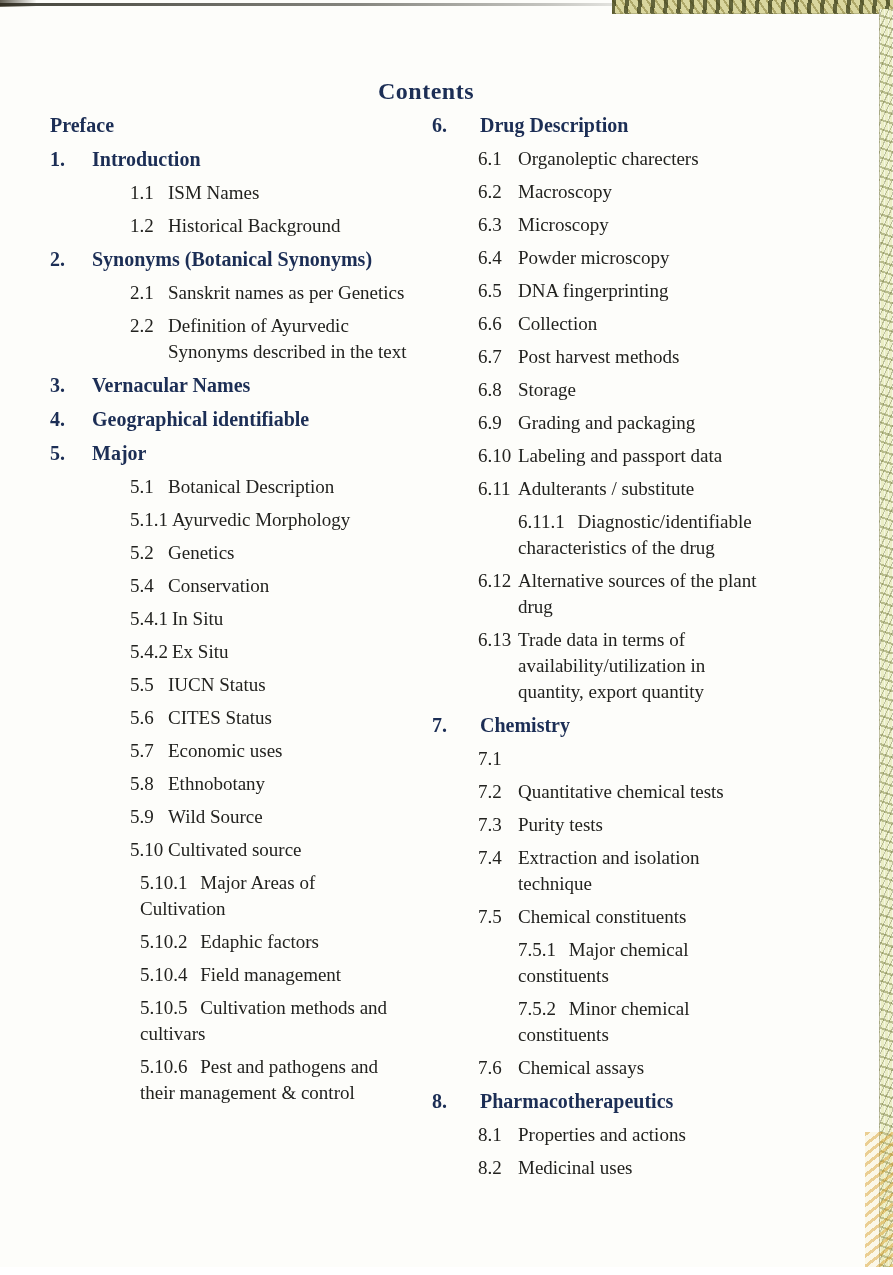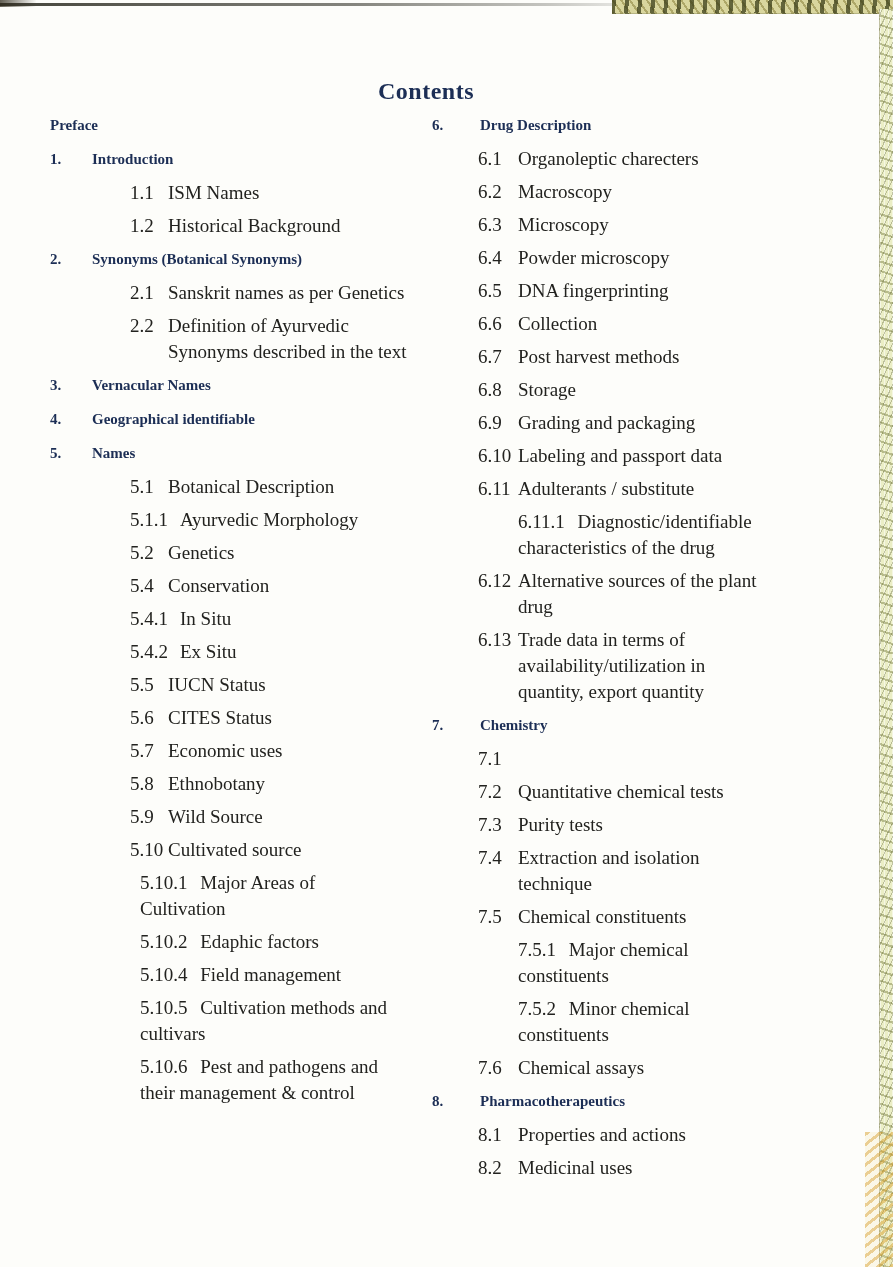--- a/index.html
+++ b/index.html
@@ -57,31 +57,31 @@
   .col{font-size:19px;line-height:26px;}
   .col-left{width:382px;}
   .col-right{width:448px;}
   .entry{display:flex;align-items:flex-start;margin-bottom:7px;}
   .entry .num{flex:0 0 auto;}
   .entry .num:empty{display:none;}
   .entry .label{white-space:pre-line;}
   
   .entry.section{
     font-weight:bold;color:var(--heading,#1c2e55);
-    font-size:15px;margin-bottom:8px;
+    font-size:20px;margin-bottom:8px;
   }
   .col-left .entry.section .num{width:42px;}
   .col-right .entry.section .num{width:48px;}
   
   .col-left .entry.sub{padding-left:80px;}
   .col-left .entry.sub .num{width:38px;}
   .col-right .entry.sub{padding-left:46px;}
   .col-right .entry.sub .num{width:40px;}
   
-  .entry.subtight{padding-left:80px;gap:8px;}
+  .entry.subtight{padding-left:80px;}
   .entry.subtight .num{margin-right:4px;}
   
   .entry.subsub{display:block;}
   .col-left .entry.subsub{padding-left:90px;}
   .col-right .entry.subsub{padding-left:86px;}
   .entry.subsub .num{display:inline;margin-right:8px;}
   .entry.subsub .label{display:inline;}
 </style>
 </head>
 <body>
@@ -129,21 +129,21 @@
         <div class="entry section">
     <span class="num">3.</span>
     <span class="label">Vernacular Names</span>
   </div>
         <div class="entry section">
     <span class="num">4.</span>
     <span class="label">Geographical identifiable</span>
   </div>
         <div class="entry section">
     <span class="num">5.</span>
-    <span class="label">Names</span>
+    <span class="label">Major</span>
   </div>
         <div class="entry sub">
     <span class="num">5.1</span>
     <span class="label">Botanical Description</span>
   </div>
         <div class="entry subtight">
     <span class="num">5.1.1</span>
     <span class="label">Ayurvedic Morphology</span>
   </div>
         <div class="entry sub">

